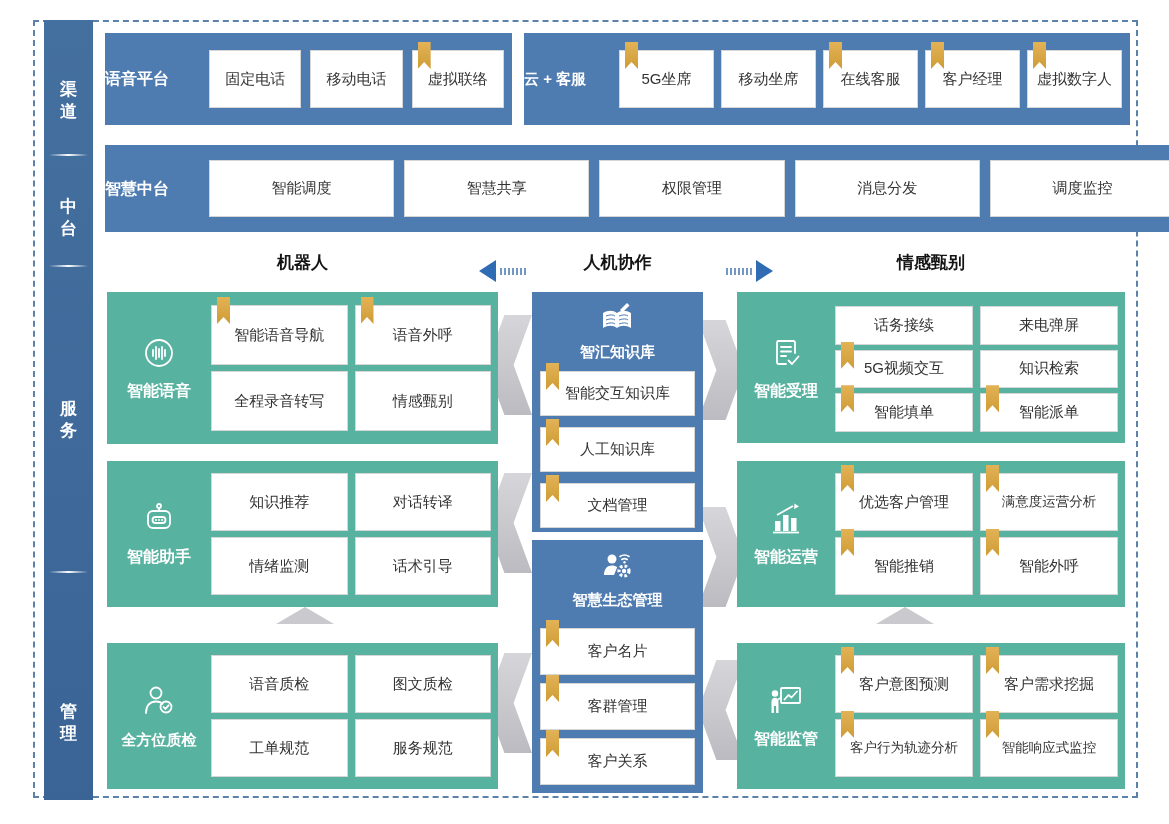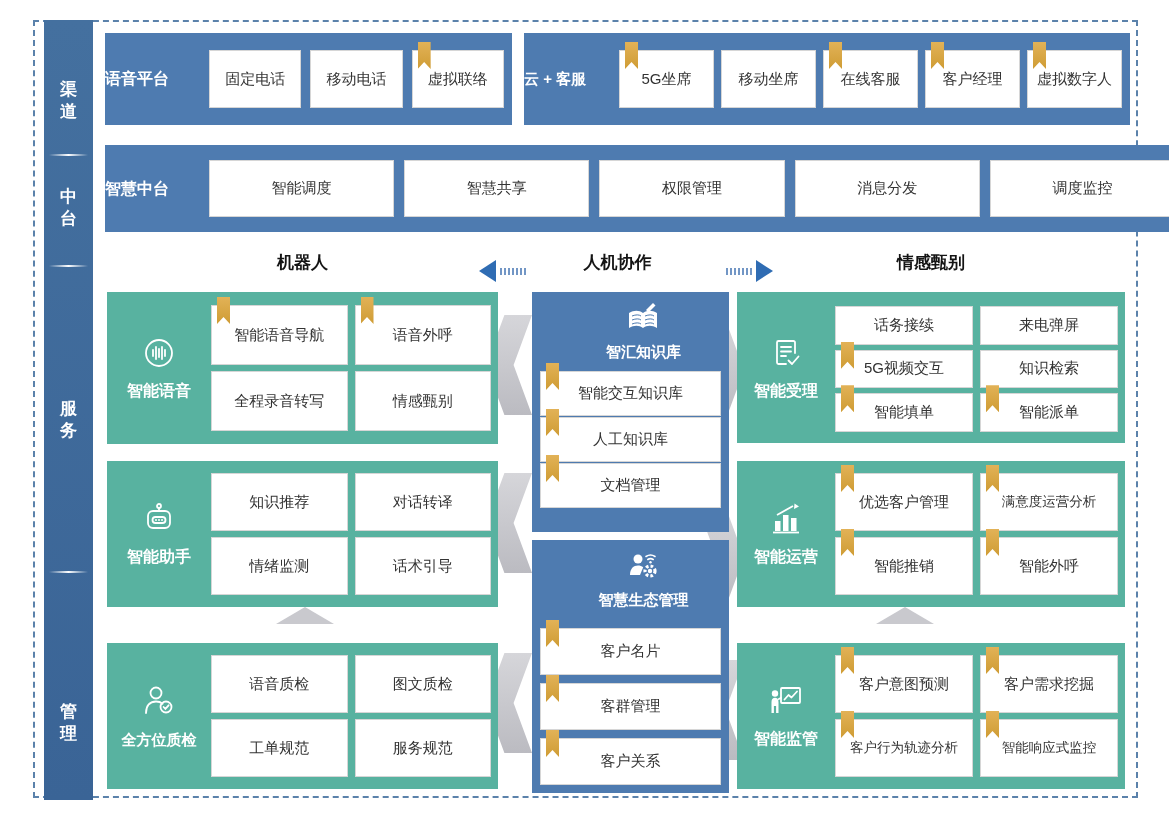--- a/index.html
+++ b/index.html
@@ -39,21 +39,21 @@
   .tail{width:26px;height:7px;
         background:repeating-linear-gradient(90deg,#7296c5 0 2px,rgba(255,255,255,0) 2px 4px);}
   
   .ghead{position:absolute;left:0;top:0;bottom:0;display:flex;flex-direction:column;
          align-items:center;justify-content:center;gap:5px;color:#fff;}
   .glabel{font-weight:bold;font-size:16px;white-space:nowrap;}
   .grid{position:absolute;display:grid;}
   .g22{grid-template-columns:1fr 1fr;grid-template-rows:1fr 1fr;gap:6px 7px;}
   .g32{grid-template-columns:1fr 1fr;grid-template-rows:1fr 1fr 1fr;gap:5px 7px;}
   
-  .mblock{position:absolute;background:#4e7bb0;z-index:1;left:532px;width:171px;padding-left:26px;}
+  .mblock{position:absolute;background:#4e7bb0;z-index:1;left:532px;width:171px;}
   .mhead{display:flex;flex-direction:column;align-items:center;gap:2px;color:#fff;padding-top:9px;}
   .mlabel{font-weight:bold;font-size:15px;}
   .mitems{position:absolute;left:8px;right:8px;display:flex;flex-direction:column;}
   .mitem{position:relative;background:#fff;border:1px solid #d6d6d6;box-sizing:border-box;
          display:flex;align-items:center;justify-content:center;color:#333;font-size:15px;}
   
   .chev{position:absolute;width:46px;height:100px;z-index:0;
         background:linear-gradient(180deg,#d6d6da,#bbbbc1);}
   .chev.cleft{clip-path:polygon(100% 0,40% 0,0 50%,40% 100%,100% 100%,60% 50%);}
   .chev.cright{clip-path:polygon(0 0,60% 0,100% 50%,60% 100%,0 100%,40% 50%);}
@@ -65,21 +65,21 @@
 
 <div class="stage">
   <div class="frame"></div>
 
   <div class="sidebar">
     <div class="side-label" style="top:55px">
         <span style="width:18px;margin:4px auto;word-break:break-all">渠道</span>
       </div>
     <div class="side-divider" style="top:134px"></div>
     <div class="side-label" style="top:166px">
-        <span style="width:18px;margin:0 auto;word-break:break-all">中台</span>
+        <span style="width:18px;margin:10px auto;word-break:break-all">中台</span>
       </div>
     <div class="side-divider" style="top:245px"></div>
     <div class="side-label" style="top:378px">
         <span style="width:18px;margin:0 auto;word-break:break-all">服务</span>
       </div>
     <div class="side-divider" style="top:551px"></div>
     <div class="side-label" style="top:681px">
         <span style="width:18px;margin:0 auto;word-break:break-all">管理</span>
       </div>
   </div>
@@ -266,21 +266,21 @@
             <path d="M5 12 C10 9 15 9 19 12 L19 27 C15 24 10 24 5 27 Z" fill="#fff"></path>
             <path d="M33 12 C28 9 23 9 19 12 L19 27 C23 24 28 24 33 27 Z" fill="#fff"></path>
             <g stroke="#4e7bb0" stroke-width="1" fill="none">
               <path d="M8 15 C12 13.5 15 13.5 17 15 M8 19 C12 17.5 15 17.5 17 19 M8 23 C12 21.5 15 21.5 17 23"></path>
               <path d="M21 15 C25 13.5 28 13.5 30 15 M21 19 C25 17.5 28 17.5 30 19 M21 23 C25 21.5 28 21.5 30 23"></path>
             </g>
             <path d="M22 9 L29 2 L31.5 4.5 L24.5 11.5 Z" fill="#fff"></path>
           </svg></span>
       <div class="mlabel">智汇知识库</div>
     </div>
-    <div class="mitems" style="top:79px;gap:1px">
+    <div class="mitems" style="top:79px;gap:11px">
       <div class="mitem" style="height:45px">
           <span class="ribbon"></span>
           <span class="txt">智能交互知识库</span>
         </div>
       <div class="mitem" style="height:45px">
           <span class="ribbon"></span>
           <span class="txt">人工知识库</span>
         </div>
       <div class="mitem" style="height:45px">
           <span class="ribbon"></span>

